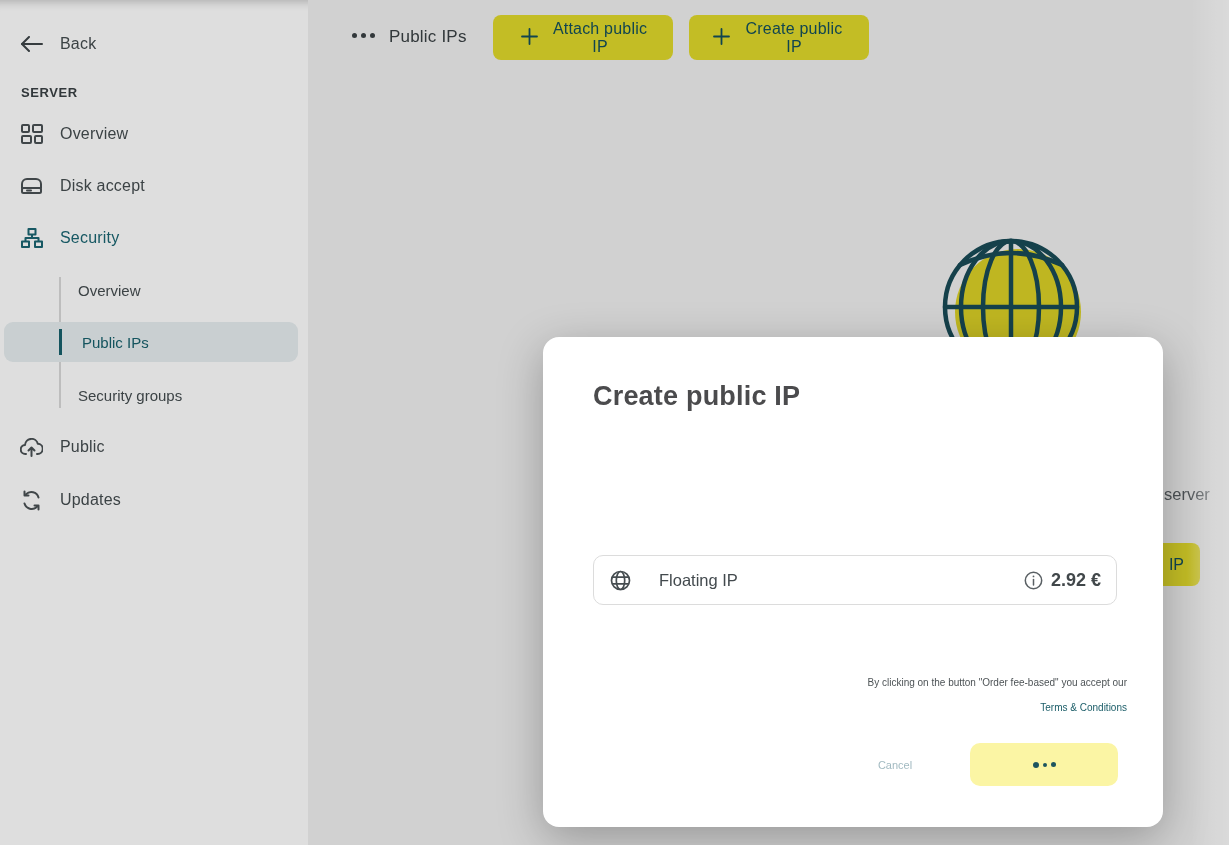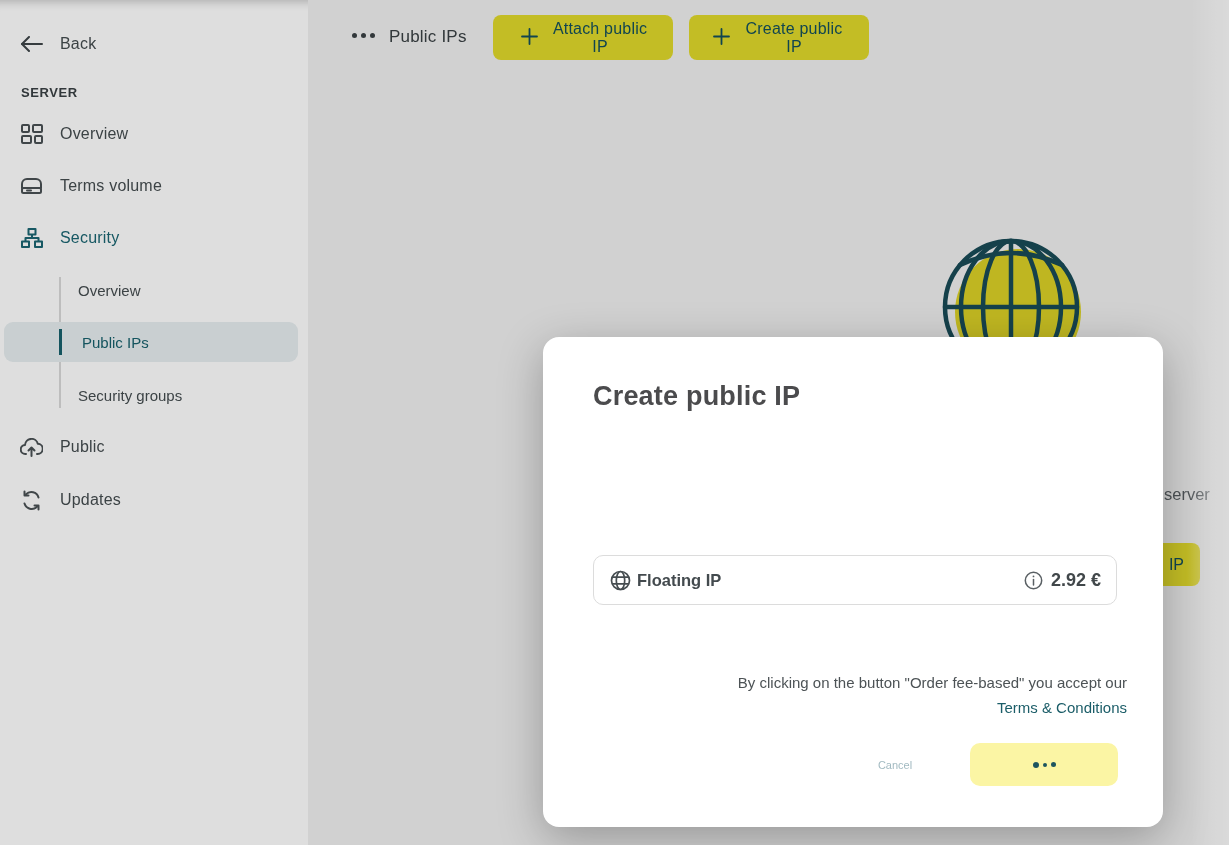--- a/index.html
+++ b/index.html
@@ -67,26 +67,26 @@
     box-shadow: 0 12px 45px rgba(0,0,0,0.28);
   }
   .modal-title { position:absolute; left:50px; top:44px; font-size:27px; font-weight:700; color:#4b4b4d; letter-spacing:.2px; }
   .modal-desc { position:absolute; left:50px; top:124px; width:522px; font-size:16.5px; line-height:26px; color:#555a5e; }
   .ip-row {
     position:absolute; left:50px; top:218px; width:524px; height:50px;
     border:1px solid #dcdcdc; border-radius:10px; background:#fff;
     display:flex; align-items:center; cursor:pointer;
   }
   .ip-row .globe-ic { margin-left:16px; color:#454c50; display:flex; }
-  .ip-row .ip-label { margin-left:6px; font-size:16.5px; color:#434a4e;font-weight:bold; }
+  .ip-row .ip-label { margin-left:28px; font-size:16.5px; color:#434a4e; }
   .ip-row .spacer { flex:1; }
   .ip-row .info-ic { color:#5a6064; display:flex; cursor:pointer; }
   .ip-row .price { margin-left:8px; margin-right:15px; font-size:18px; font-weight:700; color:#41474a; }
 
-  .legal { position:absolute; right:36px; top:336px; width:480px; text-align:right; font-size:15px; line-height:20px; color:#4d5356; }
+  .legal { position:absolute; right:36px; top:336px; width:480px; text-align:right; font-size:10px; line-height:20px; color:#4d5356; }
   .legal a { display:inline-block; margin-top:5px; color:#1b5d68; text-decoration:none; font-weight:500; cursor:pointer; }
 
   .cancel-btn {
     position:absolute; left:312px; top:410px; width:80px; height:36px;
     background:transparent; border:none; font-family:inherit;
     font-size:11px; color:#a2bac1; cursor:pointer;
   }
   .confirm-btn {
     position:absolute; left:427px; top:406px; width:148px; height:43px;
     background:#fbf5a4; border:none; border-radius:10px; cursor:pointer;
@@ -130,21 +130,21 @@
       </div>
 
       <div class="side-row" style="top:171px">
         <span class="ic">
           <svg width="23" height="18" viewBox="0 0 23 18" fill="none" stroke="currentColor" stroke-width="2" stroke-linecap="round">
               <path d="M2 11 V7 a5 5 0 0 1 5-5 h9 a5 5 0 0 1 5 5 v4"></path>
               <rect x="2" y="11" width="19" height="5" rx="1.5"></rect>
               <path d="M7 13.5 h4"></path>
             </svg>
         </span>
-        <span class="lbl">Terms volume</span>
+        <span class="lbl">Disk accept</span>
       </div>
 
       <div class="side-row active" style="top:223px">
         <span class="ic">
           <svg width="22" height="20" viewBox="0 0 22 20" fill="none" stroke="currentColor" stroke-width="2" stroke-linejoin="round">
               <rect x="7.5" y="1" width="7" height="5.5"></rect>
               <rect x="1" y="13.5" width="7" height="5.5"></rect>
               <rect x="14" y="13.5" width="7" height="5.5"></rect>
               <path d="M11 6.5 V10 M4.5 13.5 V10 H17.5 V13.5"></path>
             </svg>

